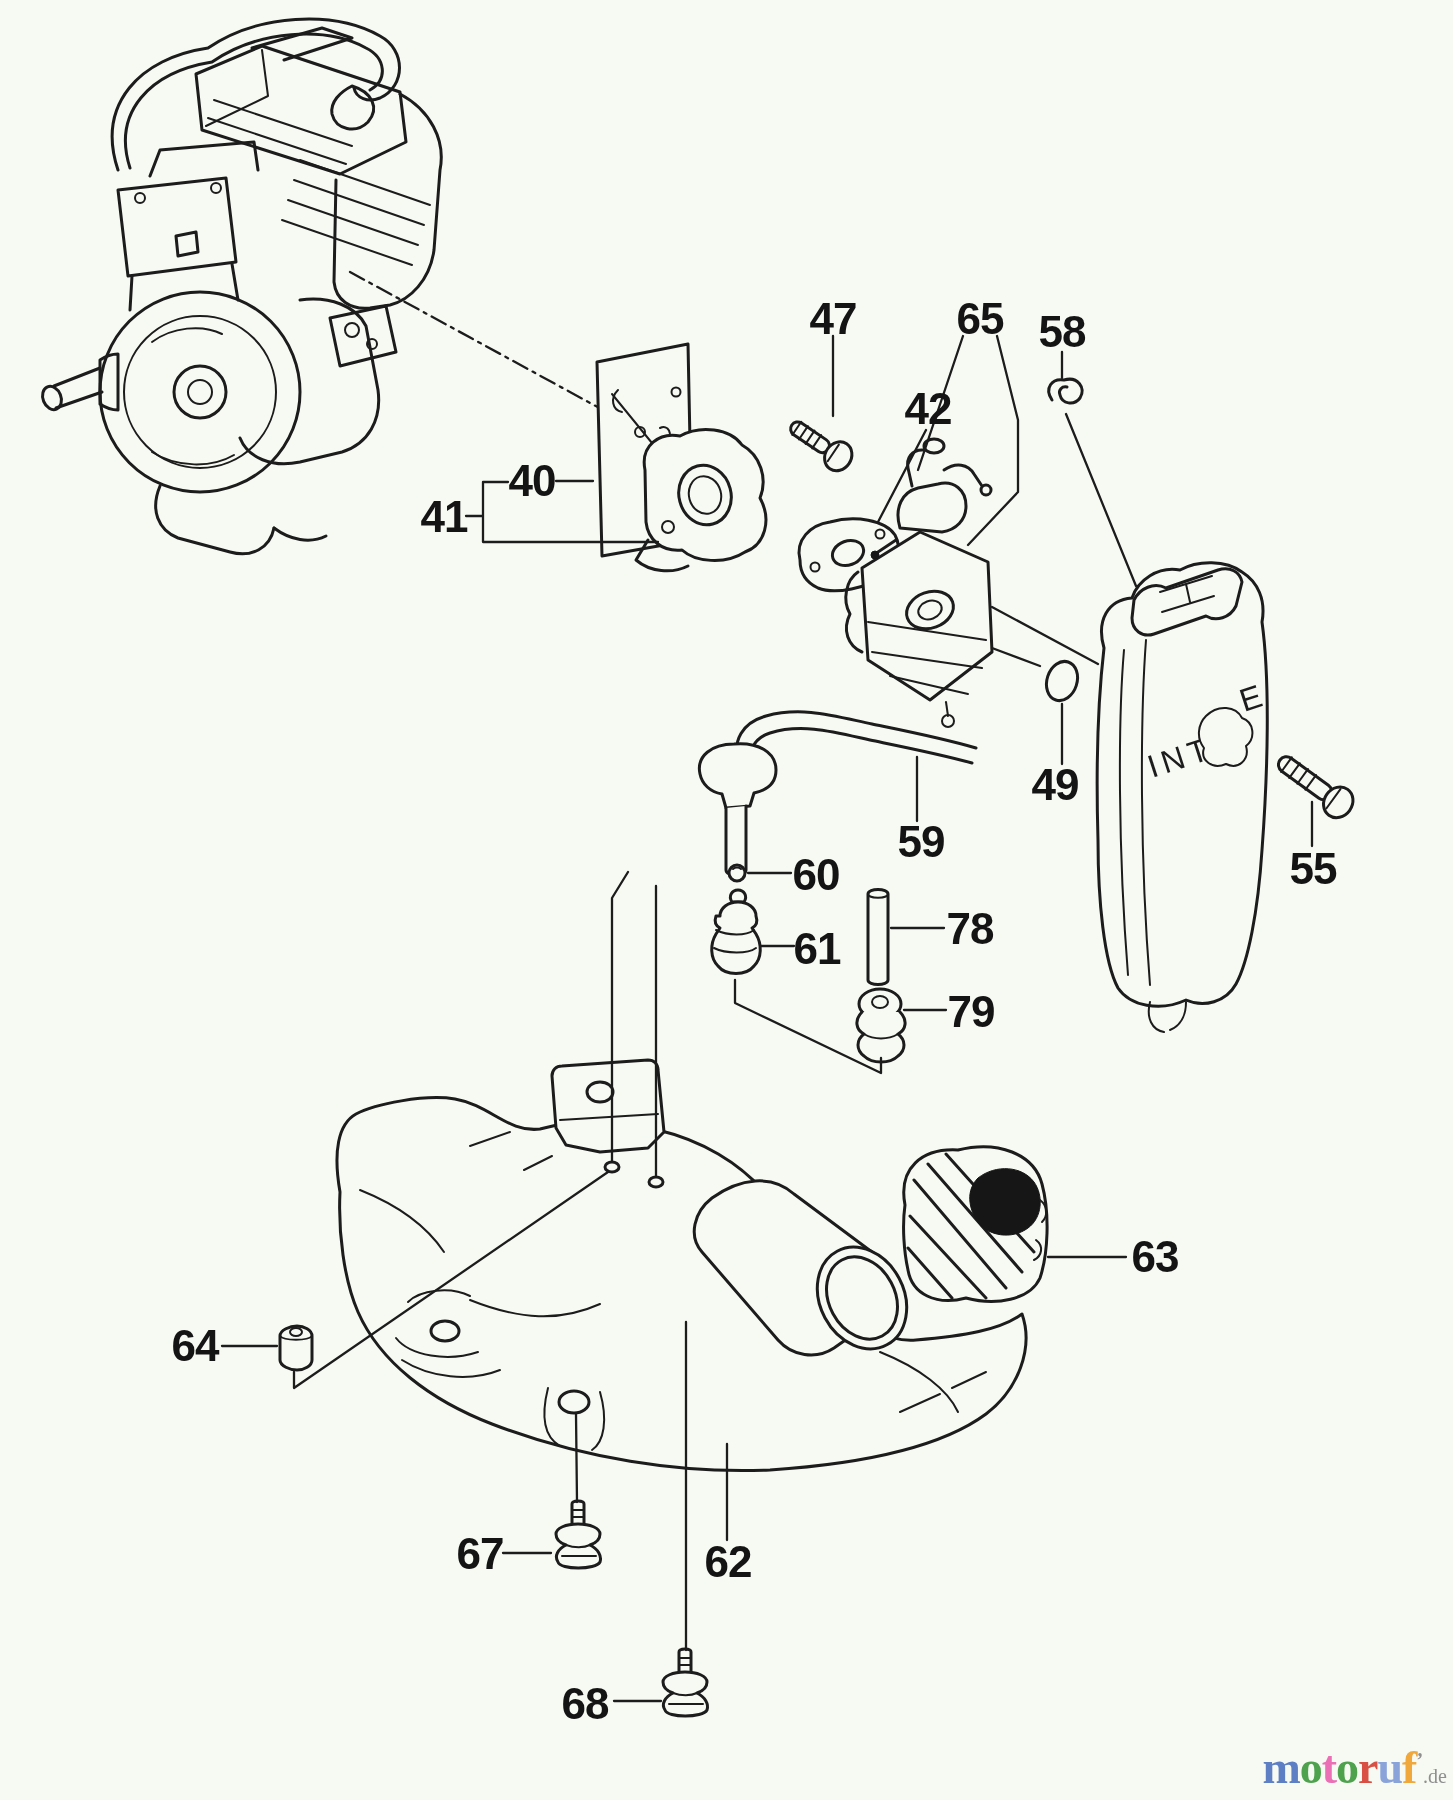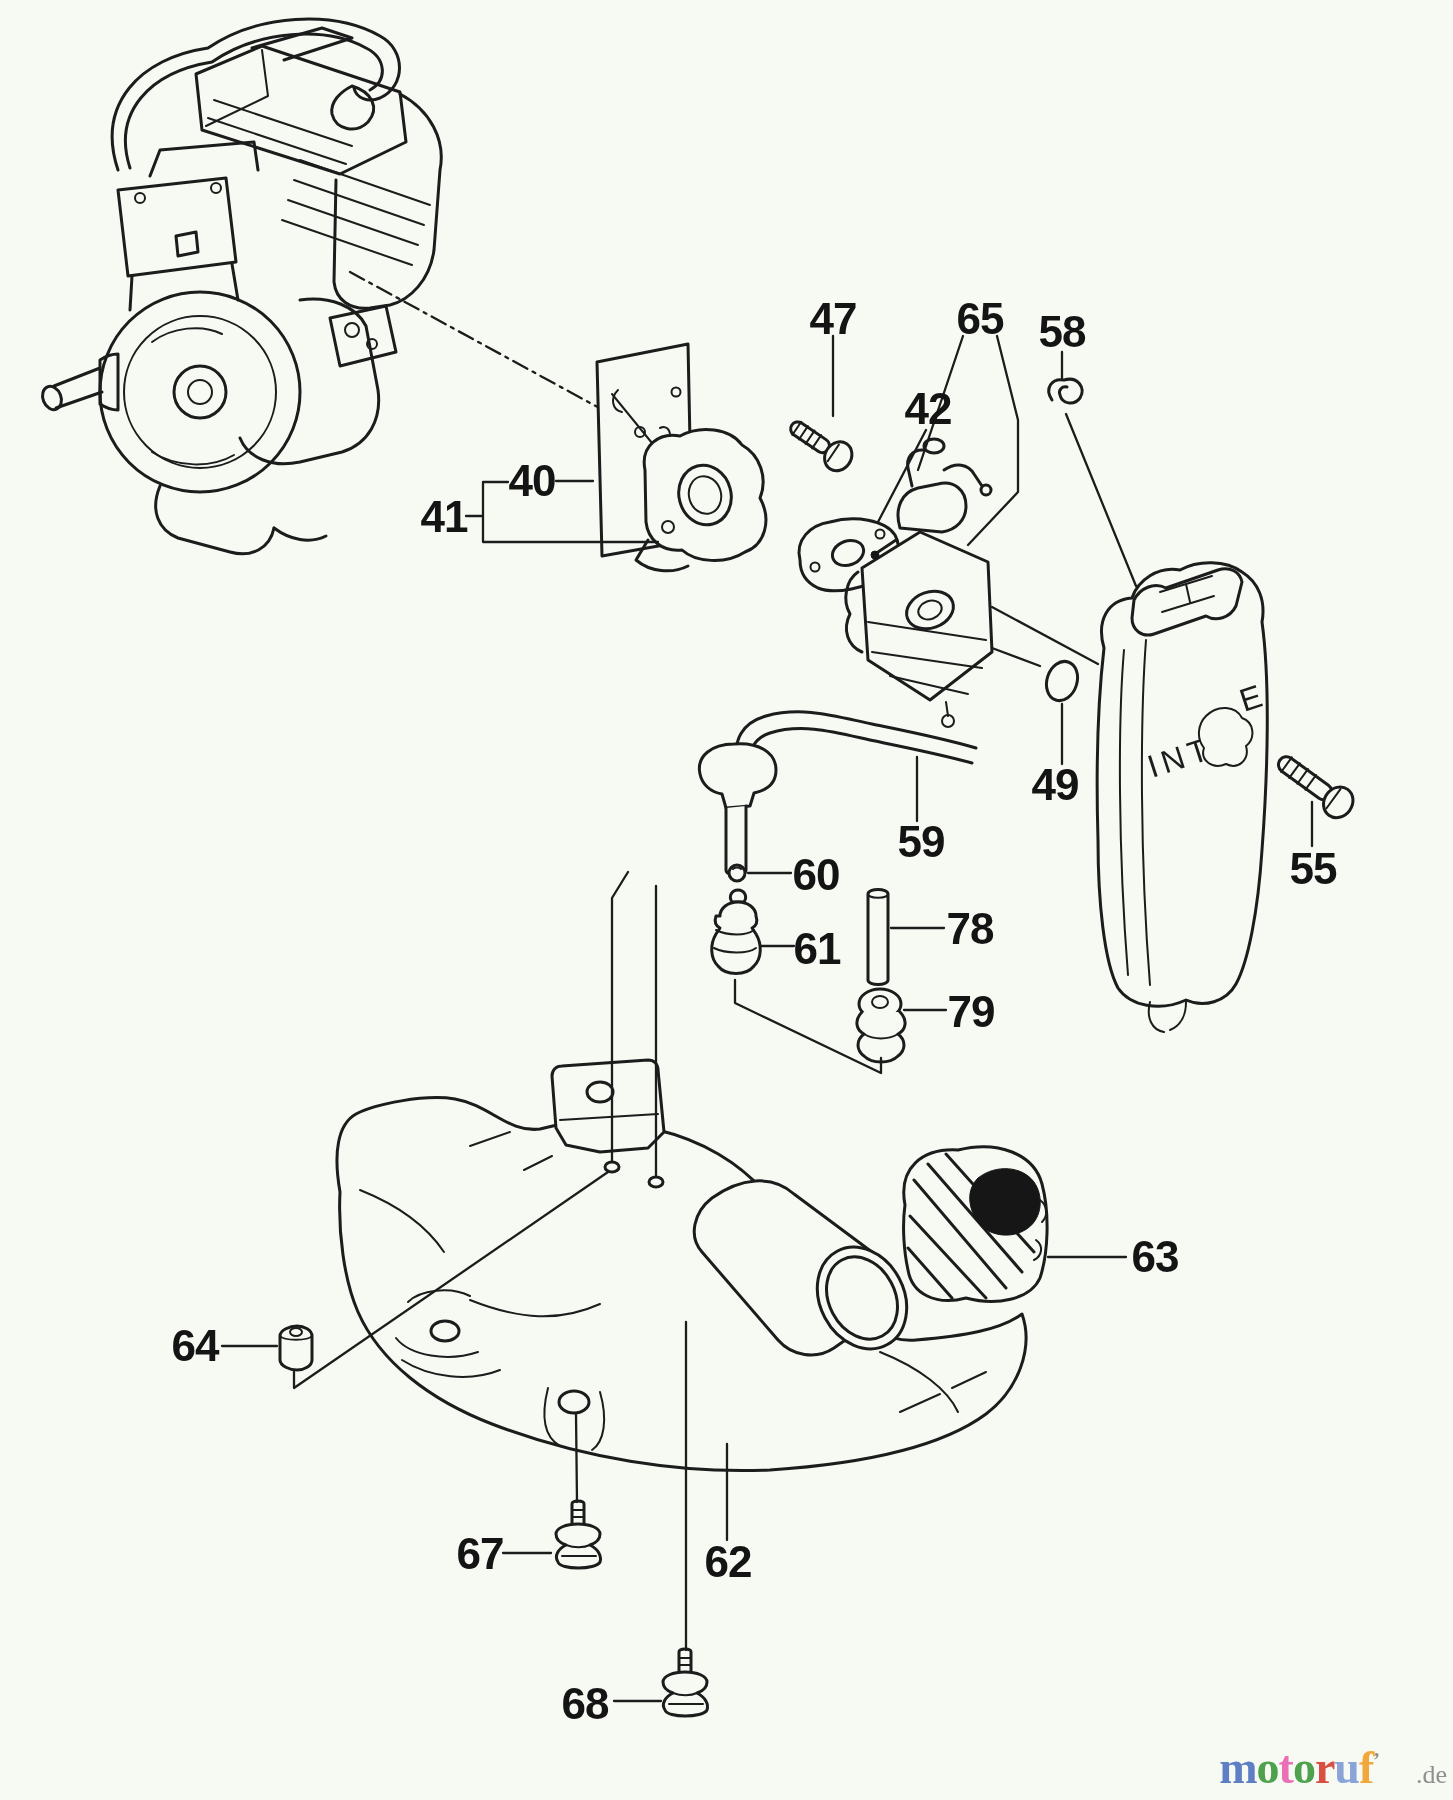--- a/index.html
+++ b/index.html
@@ -10,21 +10,21 @@
   svg .thin{stroke:#1c1c1c;stroke-width:2;fill:none;stroke-linecap:round;stroke-linejoin:round;}
   svg .lead{stroke:#1c1c1c;stroke-width:2.3;fill:none;stroke-linecap:round;stroke-linejoin:round;}
   svg .fillw{fill:#f7faf3;}
   svg .dark{fill:#161616;stroke:#161616;}
   svg text.callout{font-family:"Liberation Sans",sans-serif;font-size:44px;font-weight:700;
         fill:#141414;letter-spacing:-1px;}
   svg text.emboss{font-family:"Liberation Sans",sans-serif;font-size:32px;font-weight:400;
         fill:#1c1c1c;letter-spacing:5px;}
   .watermark{position:absolute;right:6px;bottom:6px;font-family:"Liberation Serif",serif;
         font-weight:700;font-size:46px;letter-spacing:-1px;white-space:nowrap;}
-  .watermark .suffix{font-size:26px;font-weight:400;letter-spacing:0;margin-left:36px;}
+  .watermark .suffix{font-size:20px;font-weight:400;letter-spacing:0;}
   .watermark .tick{font-size:20px;vertical-align:super;letter-spacing:0;}
 </style>
 </head>
 <body>
 
 <div class="page">
 <svg width="1453" height="1800" viewBox="0 0 1453 1800">
 
   <g>
     <path class="ln" d="M 118,170 C 96,104 140,58 208,48 C 258,14 334,10 380,36 C 406,50 406,86 380,98 C 368,103 356,98 354,88"></path>

